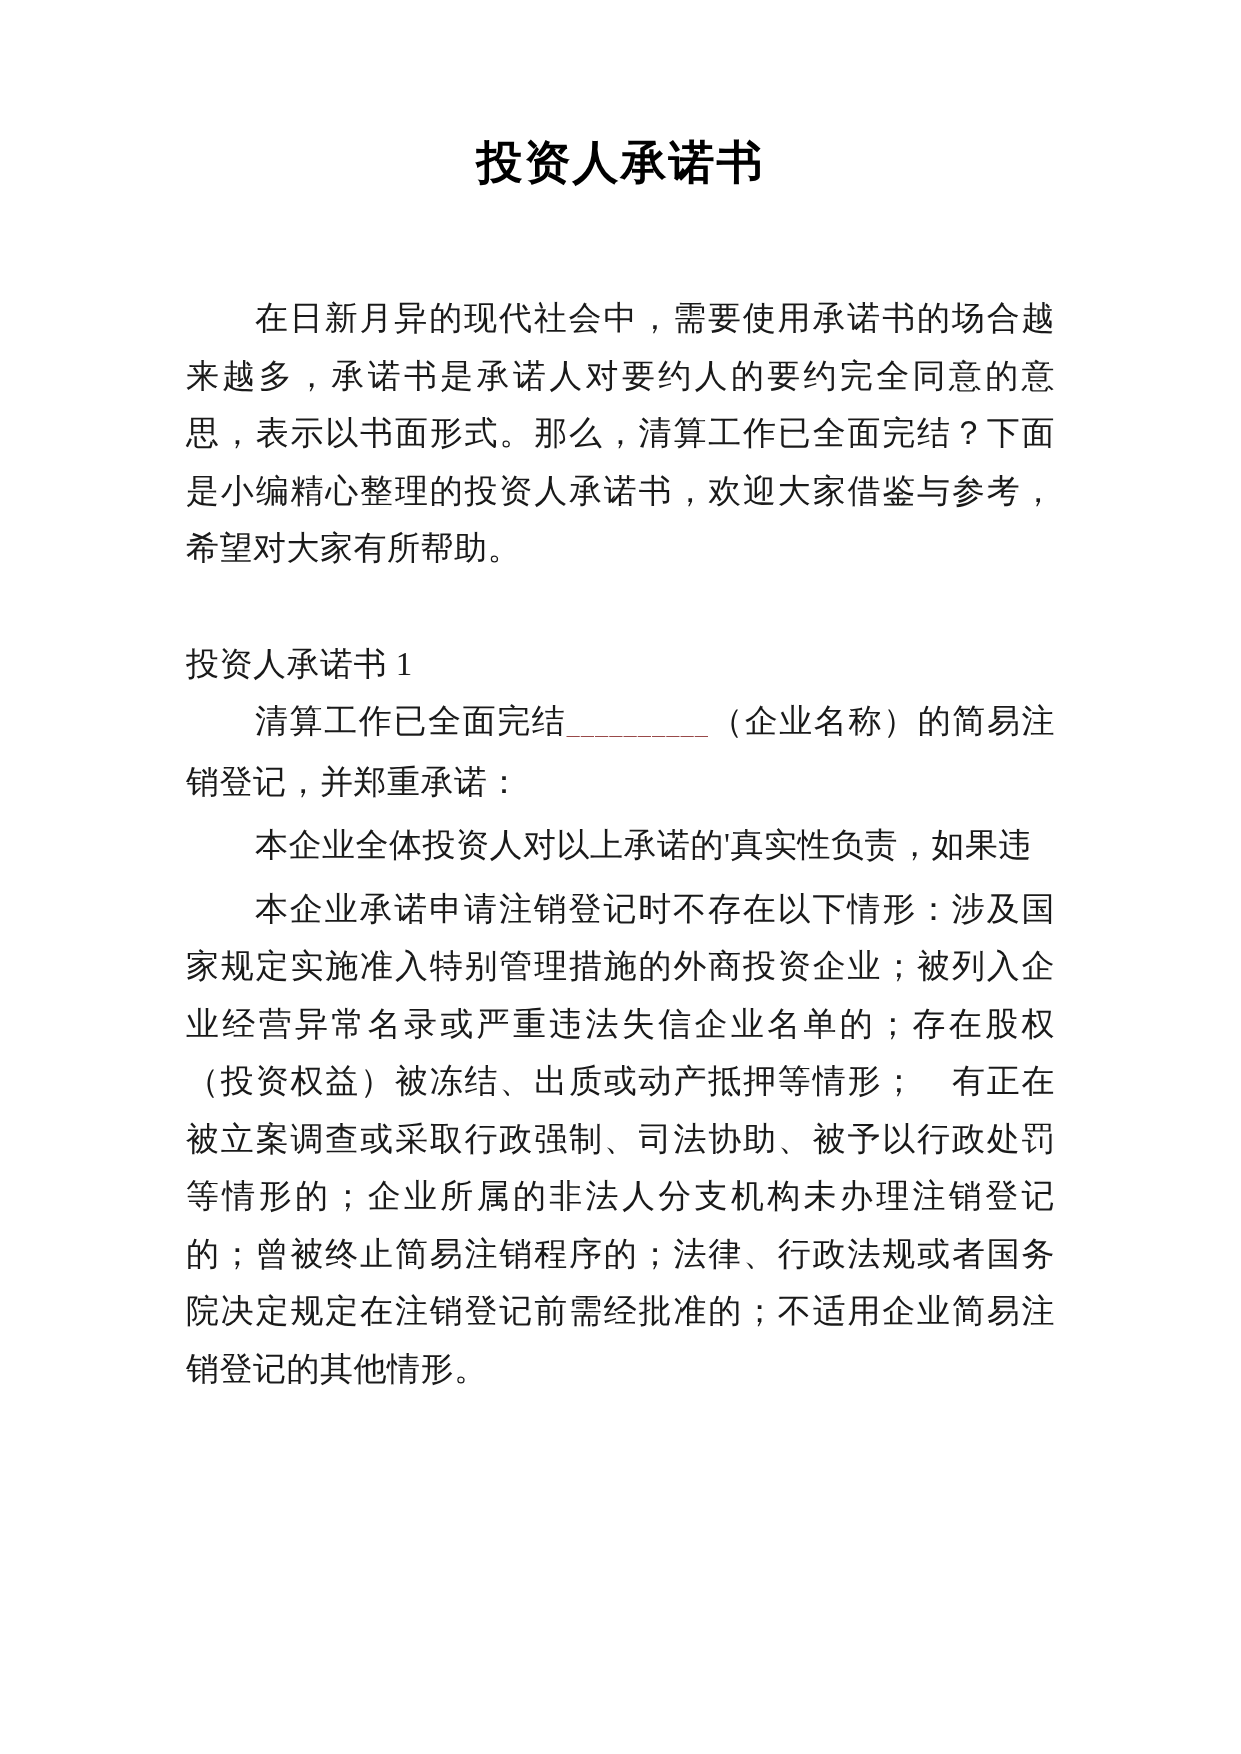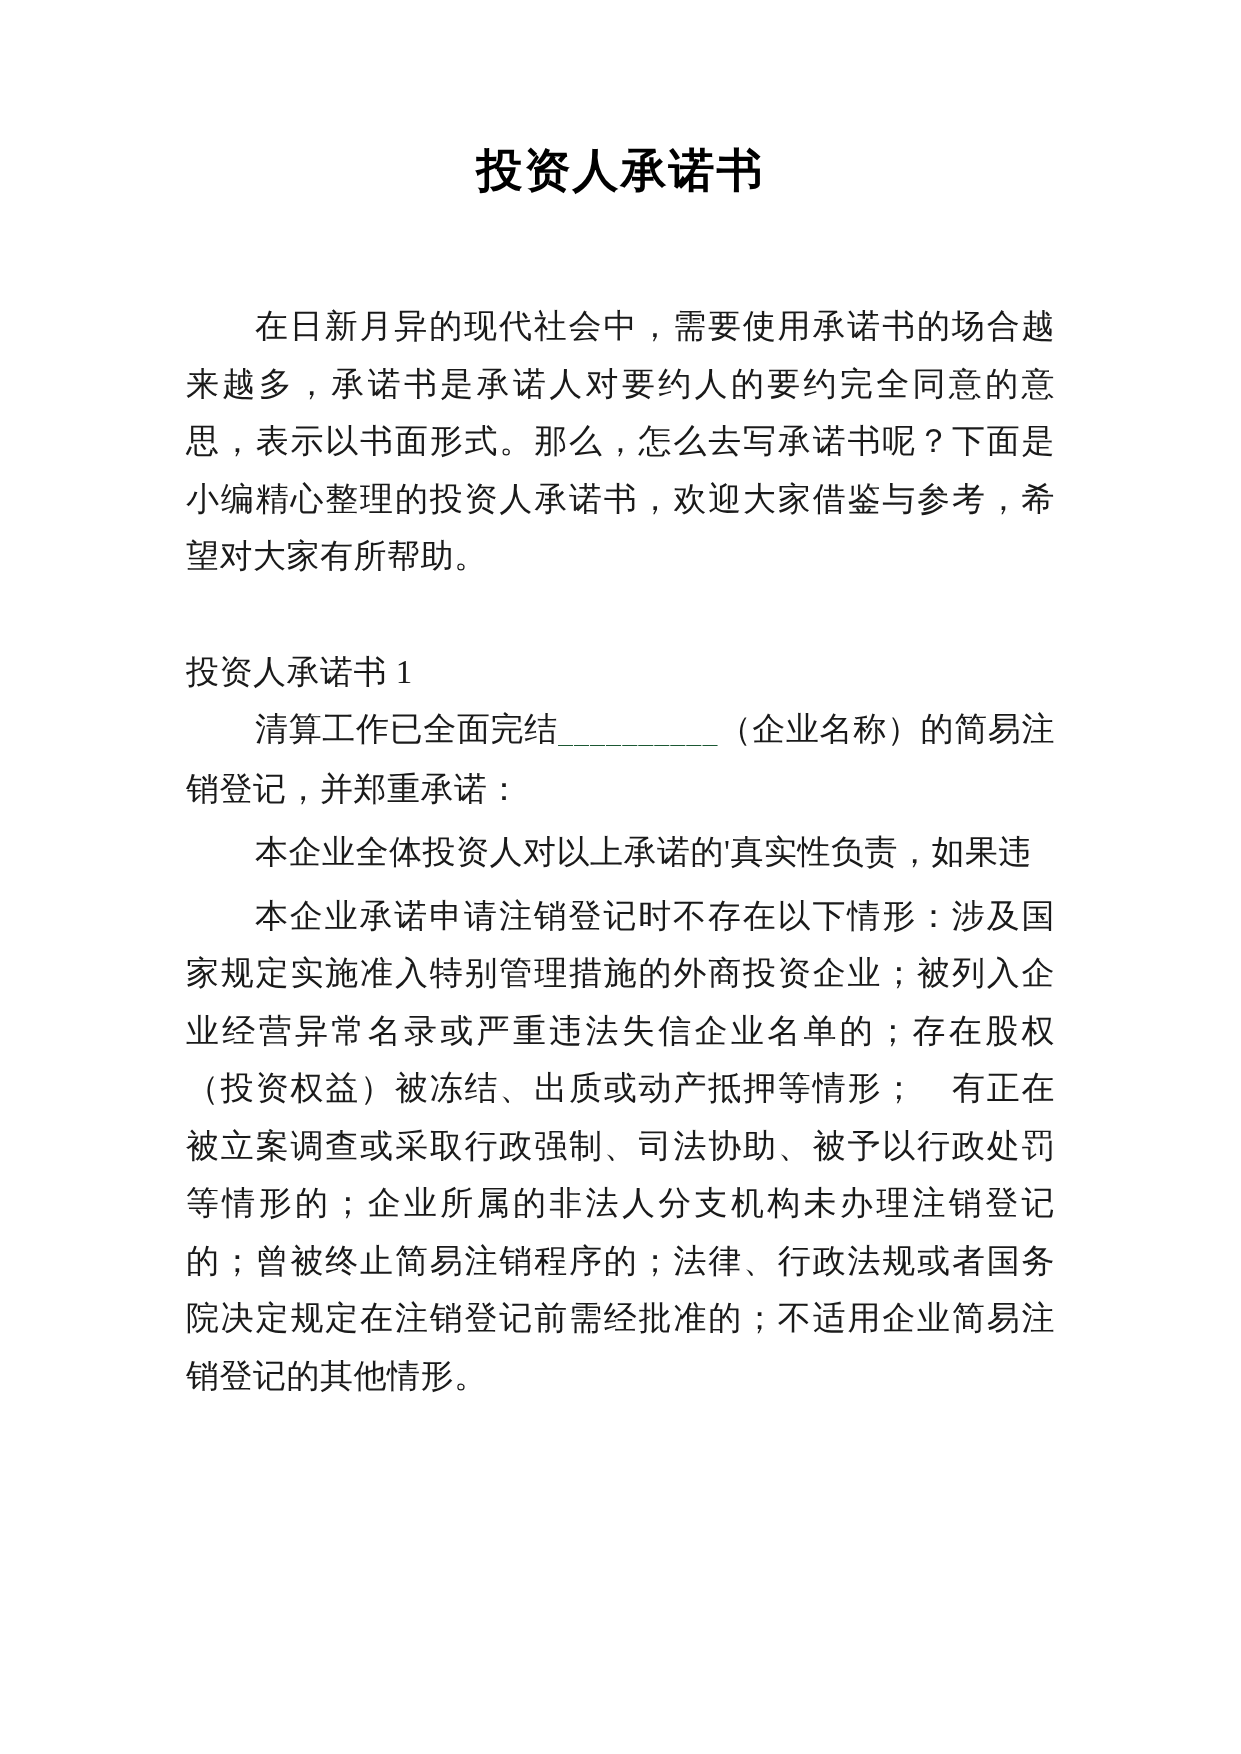--- a/index.html
+++ b/index.html
@@ -11,21 +11,21 @@
     width: 1241px;
     height: 1754px;
     overflow: hidden;
     font-family: "Liberation Serif", "DejaVu Serif", serif;
   }
   .page {
     box-sizing: border-box;
     width: 1241px;
     height: 1724px;
     background: #ffffff;
-    padding: 8px 186px;
+    padding: 0 186px;
     overflow: hidden;
   }
   .doc-title {
     margin: 0;
     padding-top: 126px;
     font-size: 46px;
     line-height: 74px;
     font-weight: 700;
     letter-spacing: 2px;
     text-align: center;
@@ -49,34 +49,34 @@
   }
   .section-heading {
     margin-top: 58px !important;
     text-indent: 0;
   }
   .body-para {
     margin-top: 6px !important;
   }
   .blank {
     font-family: "DejaVu Sans Mono", monospace;
-    font-size: 25px;
+    font-size: 22px;
     letter-spacing: 1px;
-    color: #14532d;
+    color: #7f1d1d;
     white-space: nowrap;
   }
 </style>
 </head>
 <body>
 
 <div class="page">
   <h1 class="doc-title">投资人承诺书</h1>
 
   <div class="body-text">
-    <p class="intro indent">在日新月异的现代社会中，需要使用承诺书的场合越来越多，承诺书是承诺人对要约人的要约完全同意的意思，表示以书面形式。那么，怎么去写承诺书呢？下面是小编精心整理的投资人承诺书，欢迎大家借鉴与参考，希望对大家有所帮助。</p>
+    <p class="intro indent">在日新月异的现代社会中，需要使用承诺书的场合越来越多，承诺书是承诺人对要约人的要约完全同意的意思，表示以书面形式。那么，清算工作已全面完结？下面是小编精心整理的投资人承诺书，欢迎大家借鉴与参考，希望对大家有所帮助。</p>
 
     <p class="section-heading">投资人承诺书 1</p>
 
     <p class="indent"><span>清算工作已全面完结</span><span class="blank">__________</span><span>（企业名称）的简易注销登记，并郑重承诺：</span></p>
 
 
     <p class="body-para indent">本企业全体投资人对以上承诺的'真实性负责，如果违</p>
 
     <p class="body-para indent">本企业承诺申请注销登记时不存在以下情形：涉及国家规定实施准入特别管理措施的外商投资企业；被列入企业经营异常名录或严重违法失信企业名单的；存在股权（投资权益）被冻结、出质或动产抵押等情形；　有正在被立案调查或采取行政强制、司法协助、被予以行政处罚等情形的；企业所属的非法人分支机构未办理注销登记的；曾被终止简易注销程序的；法律、行政法规或者国务院决定规定在注销登记前需经批准的；不适用企业简易注销登记的其他情形。</p>
   </div>

